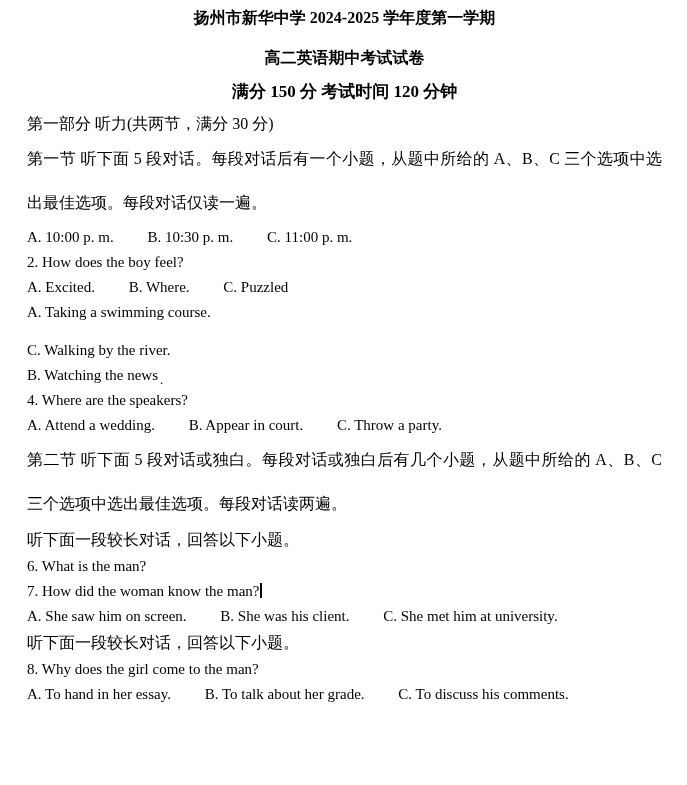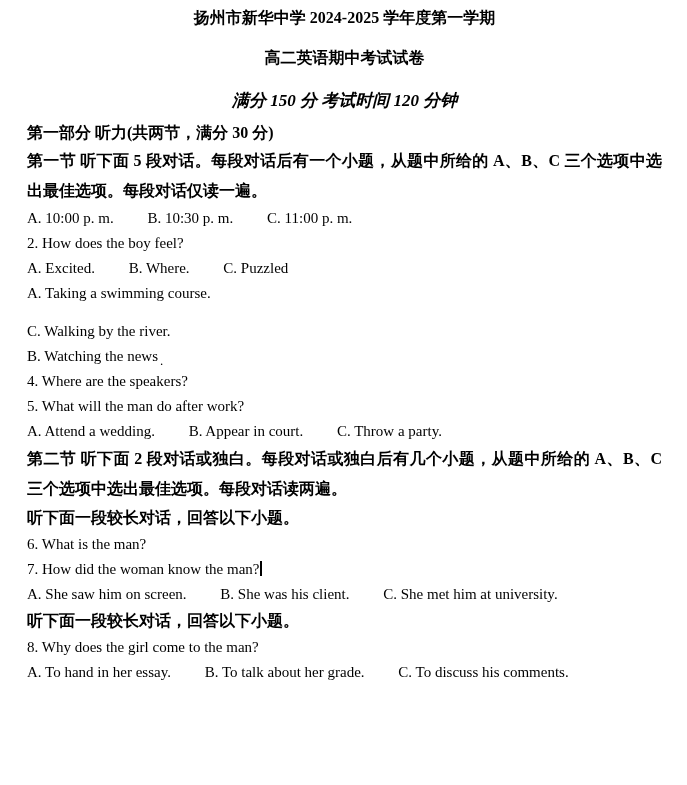--- a/index.html
+++ b/index.html
@@ -19,37 +19,36 @@
     background: #ffffff;
   }
   .title, .subtitle {
     font-size: 16px;
     font-weight: bold;
     text-align: center;
     margin: 0;
     line-height: 28px;
   }
   .title { margin-bottom: 12px; }
-  .subtitle { margin-bottom: 18px; }
+  .subtitle { margin-bottom: 9px; }
   .info {
     font-size: 17px;
     font-weight: bold;
     text-align: center;
     margin: 0 0 8px 0;
     line-height: 22px;
-    font-style: italic;
   }
   .zh-bold {
     font-size: 16px;
-    font-weight: bold;
+    font-weight: normal;
     margin: 0;
   }
   .part-header { line-height: 26px; }
   .instructions {
-    line-height: 30px;
+    line-height: 44px;
     text-align: justify;
   }
   .prompt { line-height: 28px; }
   .en {
     font-size: 15px;
     line-height: 25px;
     margin: 0;
     white-space: nowrap;
   }
   .opts .opt { margin-right: 30px; display: inline-block; }
@@ -95,28 +94,27 @@
     <span class="opt">B. Where.</span>
     <span class="opt">C. Puzzled</span>
   </p>
 
   <p class="en">A. Taking a swimming course.</p>
   <p class="en gap-top">C. Walking by the river.</p>
   <p class="en"><span>B. Watching the news</span><span class="low-dot">.</span></p>
 
   <p class="en">4. Where are the speakers?</p>
 
-  <p class="en">5. What will the man do after work?</p>
   <p class="en opts">
     <span class="opt">A. Attend a wedding.</span>
     <span class="opt">B. Appear in court.</span>
     <span class="opt">C. Throw a party.</span>
   </p>
 
-  <p class="zh-bold instructions">第二节 听下面 2 段对话或独白。每段对话或独白后有几个小题，从题中所给的 A、B、C 三个选项中选出最佳选项。每段对话读两遍。</p>
+  <p class="zh-bold instructions">第二节 听下面 5 段对话或独白。每段对话或独白后有几个小题，从题中所给的 A、B、C 三个选项中选出最佳选项。每段对话读两遍。</p>
 
   <p class="zh-bold prompt">听下面一段较长对话，回答以下小题。</p>
 
   <p class="en">6. What is the man?</p>
 
   <p class="en"><span>7. How did the woman know the man?</span><span class="caret"></span></p>
   <p class="en opts">
     <span class="opt">A. She saw him on screen.</span>
     <span class="opt">B. She was his client.</span>
     <span class="opt">C. She met him at university.</span>

